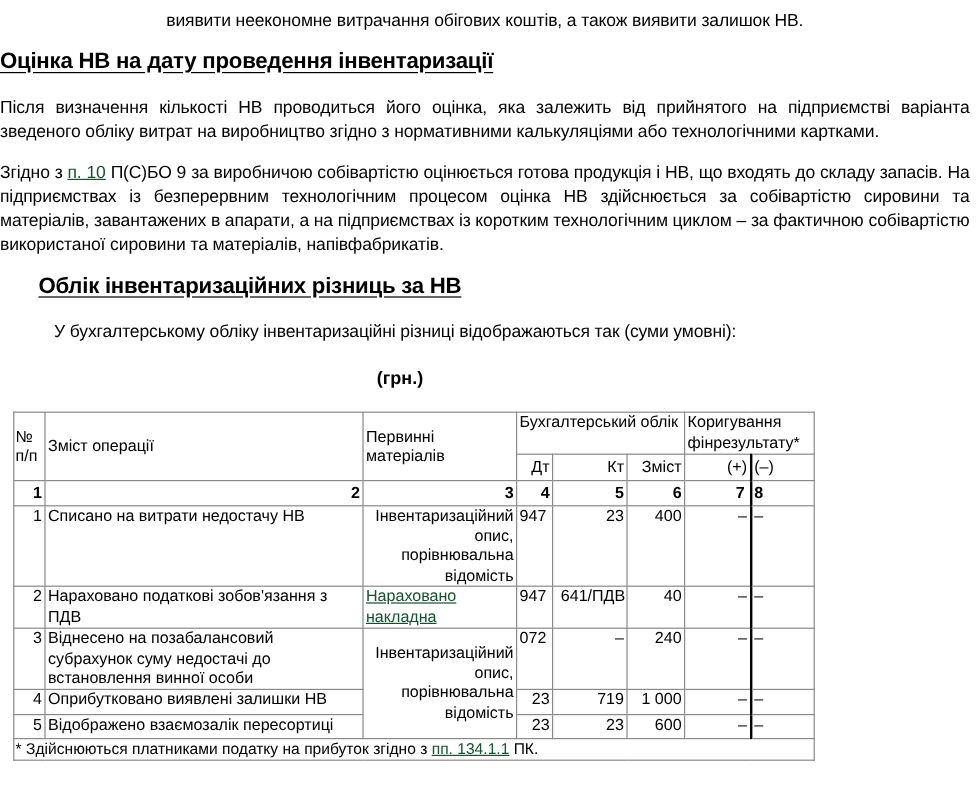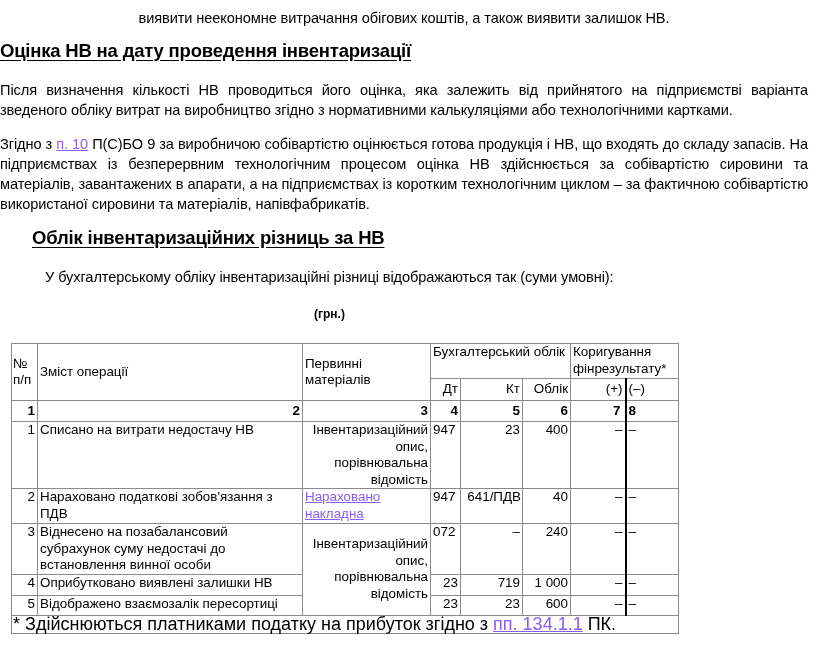--- a/index.html
+++ b/index.html
@@ -11,42 +11,42 @@
     position: absolute; left: 0; width: 808px;
     font-size: 14.6px; line-height: 20px; margin: 0;
     letter-spacing: -0.1px;
   }
   .justify { text-align: justify; text-align-last: left; }
   .h2 {
     position: absolute; left: 0; margin: 0;
     font-size: 18.5px; font-weight: bold; text-decoration: underline;
     text-underline-offset: 3px; letter-spacing: -0.2px;
   }
-  a.link { color: #8b5cf6; text-decoration: underline; }
+  a.link { color: #14532d; text-decoration: underline; }
   .unit {
     position: absolute; left: 314px; top: 307px;
-    font-size: 12px; font-weight: bold;
+    font-size: 15px; font-weight: bold;
   }
 
   
   .tbl {
     position: absolute; left: 11px; top: 343px;
     border-collapse: collapse; table-layout: fixed;
     font-size: 13.4px; line-height: 16.5px;
   }
   .tbl td {
     border: 1px solid #8a8a8a; padding: 0 2px; vertical-align: top;
     overflow: visible;
   }
   .c { text-align: right; }
   .r { text-align: right; }
   .b { font-weight: bold; }
   .thick-left { border-left: 2px solid #000 !important; }
   .vmid { vertical-align: middle !important; }
-  .foot { font-size: 18px; }
+  .foot { font-size: 13px; }
 </style>
 </head>
 <body>
 
 <p class="p" style="top:8px;text-align:center;">виявити неекономне витрачання обігових коштів, а також виявити залишок НВ.</p>
 
 <h2 class="h2" style="top:40px;">Оцінка НВ на дату проведення інвентаризації</h2>
 
 <p class="p justify" style="top:80px;">Після визначення кількості НВ проводиться його оцінка, яка залежить від прийнятого на підприємстві варіанта зведеного обліку витрат на виробництво згідно з нормативними калькуляціями або технологічними картками.</p>
 
@@ -73,21 +73,21 @@
       <tr style="height:35px;">
     <td rowspan="2" class="vmid" style="padding:0 1px;">№ п/п</td>
     <td rowspan="2" class="vmid">Зміст операції</td>
     <td rowspan="2" class="vmid">Первинні матеріалів</td>
     <td colspan="3">Бухгалтерський облік</td>
     <td colspan="2">Коригування фінрезультату*</td>
   </tr>
   <tr style="height:22px;">
     <td class="c vmid">Дт</td>
     <td class="c vmid">Кт</td>
-    <td class="c vmid">Облік</td>
+    <td class="c vmid">Зміст</td>
     <td class="c vmid">(+)</td>
     <td class="thick-left vmid">(–)</td>
   </tr>
   <tr style="height:21px;" class="b">
     <td class="c vmid">1</td>
     <td class="c vmid">2</td>
     <td class="c vmid">3</td>
     <td class="c vmid">4</td>
     <td class="c vmid">5</td>
     <td class="c vmid">6</td>

